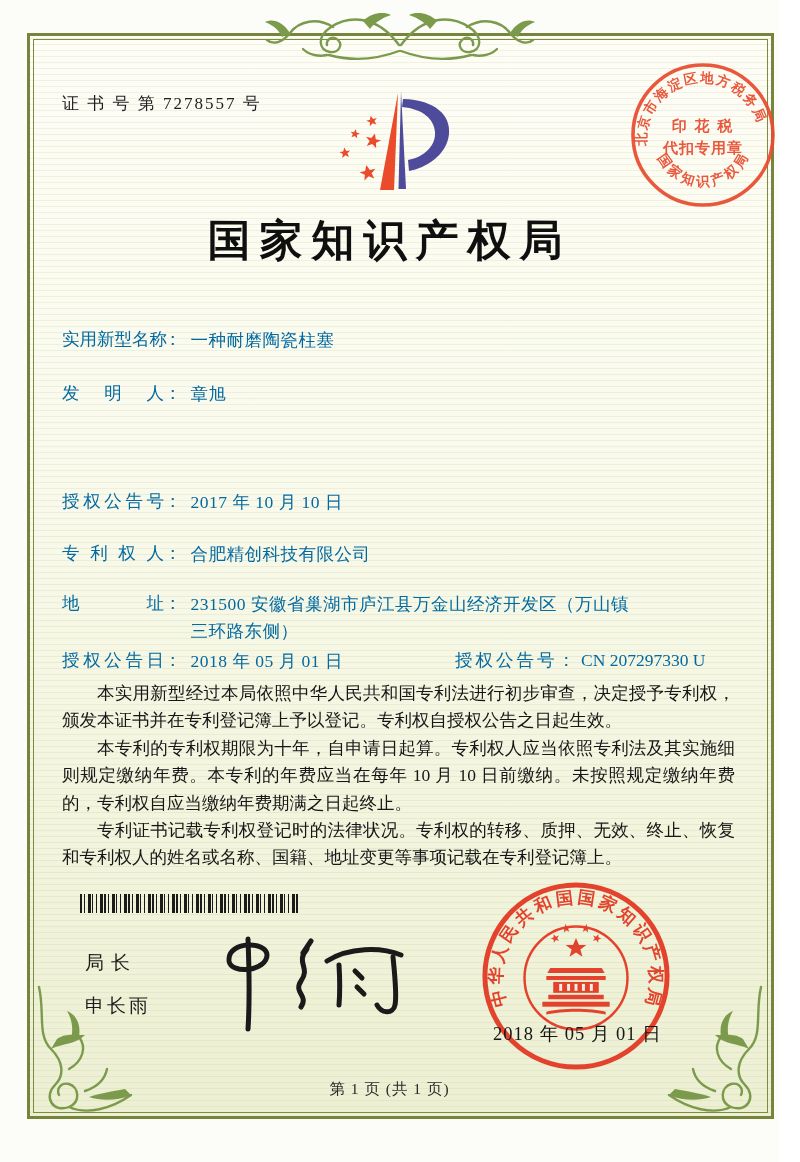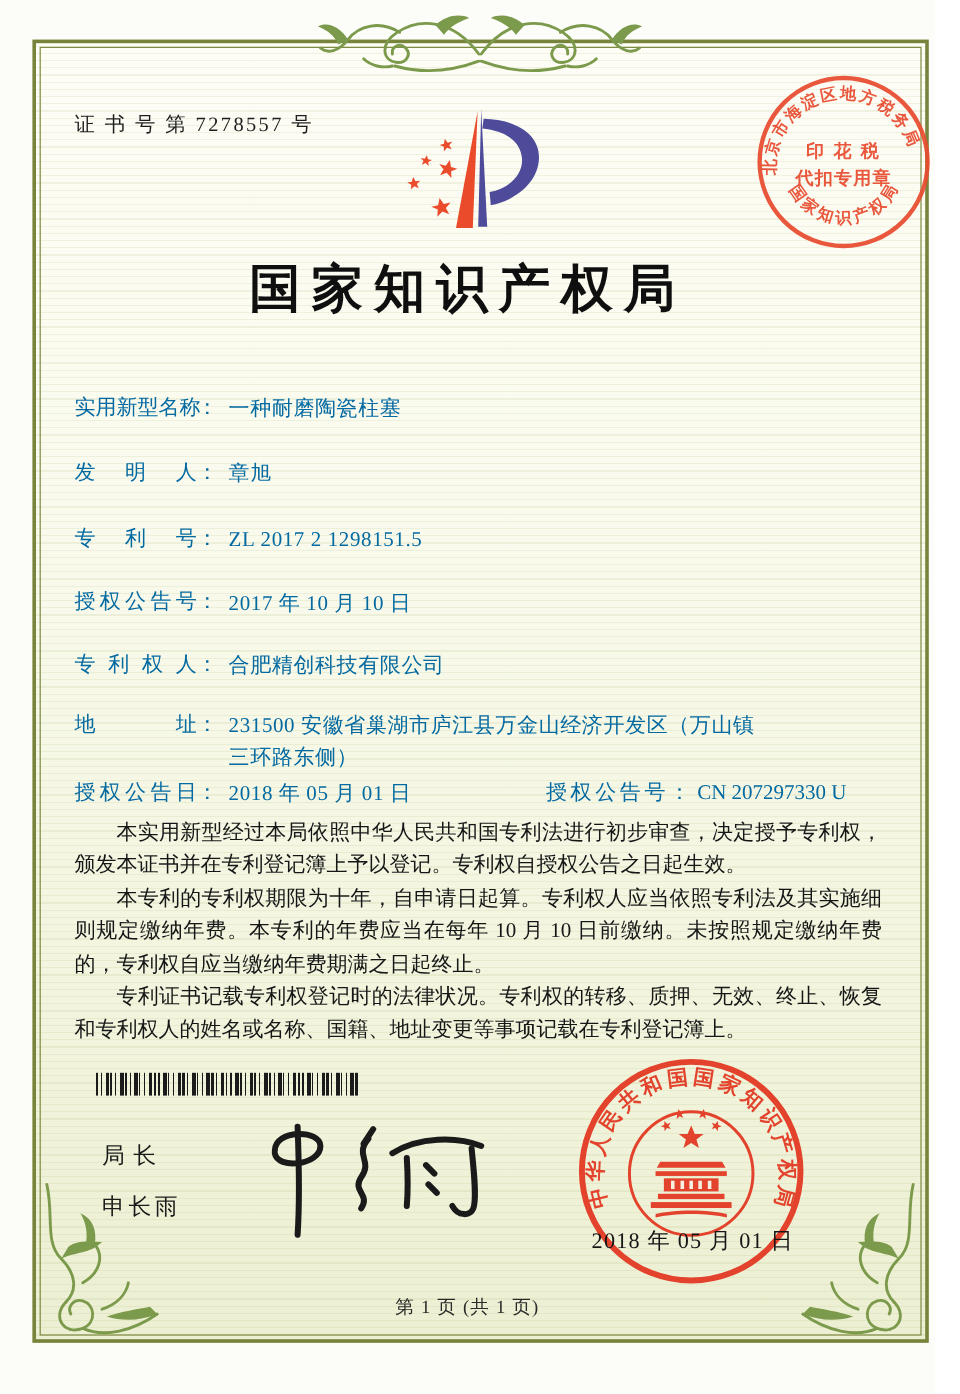--- a/index.html
+++ b/index.html
@@ -164,23 +164,20 @@
     <text x="77" y="95" text-anchor="middle" fill="#e84c30" font-size="15" font-weight="bold" letter-spacing="1" font-family="'Liberation Serif','DejaVu Serif',serif">代扣专用章</text>
   </svg>
 
   <div class="title">国家知识产权局</div>
 
   <div class="field-row" style="top:327px">
     <span class="f-label">实用新型名称</span><span class="f-colon">：</span><span class="f-value">一种耐磨陶瓷柱塞</span>
   </div>
   <div class="field-row" style="top:381px">
     <span class="f-label">发明人</span><span class="f-colon">：</span><span class="f-value">章旭</span>
-  </div>
-  <div class="field-row" style="top:436px">
-    <span class="f-label">专利号</span><span class="f-colon">：</span><span class="f-value">ZL 2017 2 1298151.5</span>
   </div>
   <div class="field-row" style="top:489px">
     <span class="f-label">授权公告号</span><span class="f-colon">：</span><span class="f-value">2017 年 10 月 10 日</span>
   </div>
   <div class="field-row" style="top:541px">
     <span class="f-label">专利权人</span><span class="f-colon">：</span><span class="f-value">合肥精创科技有限公司</span>
   </div>
   <div class="field-row" style="top:591px">
     <span class="f-label">地址</span><span class="f-colon">：</span><span class="f-value">231500 安徽省巢湖市庐江县万金山经济开发区（万山镇
 三环路东侧）</span>

